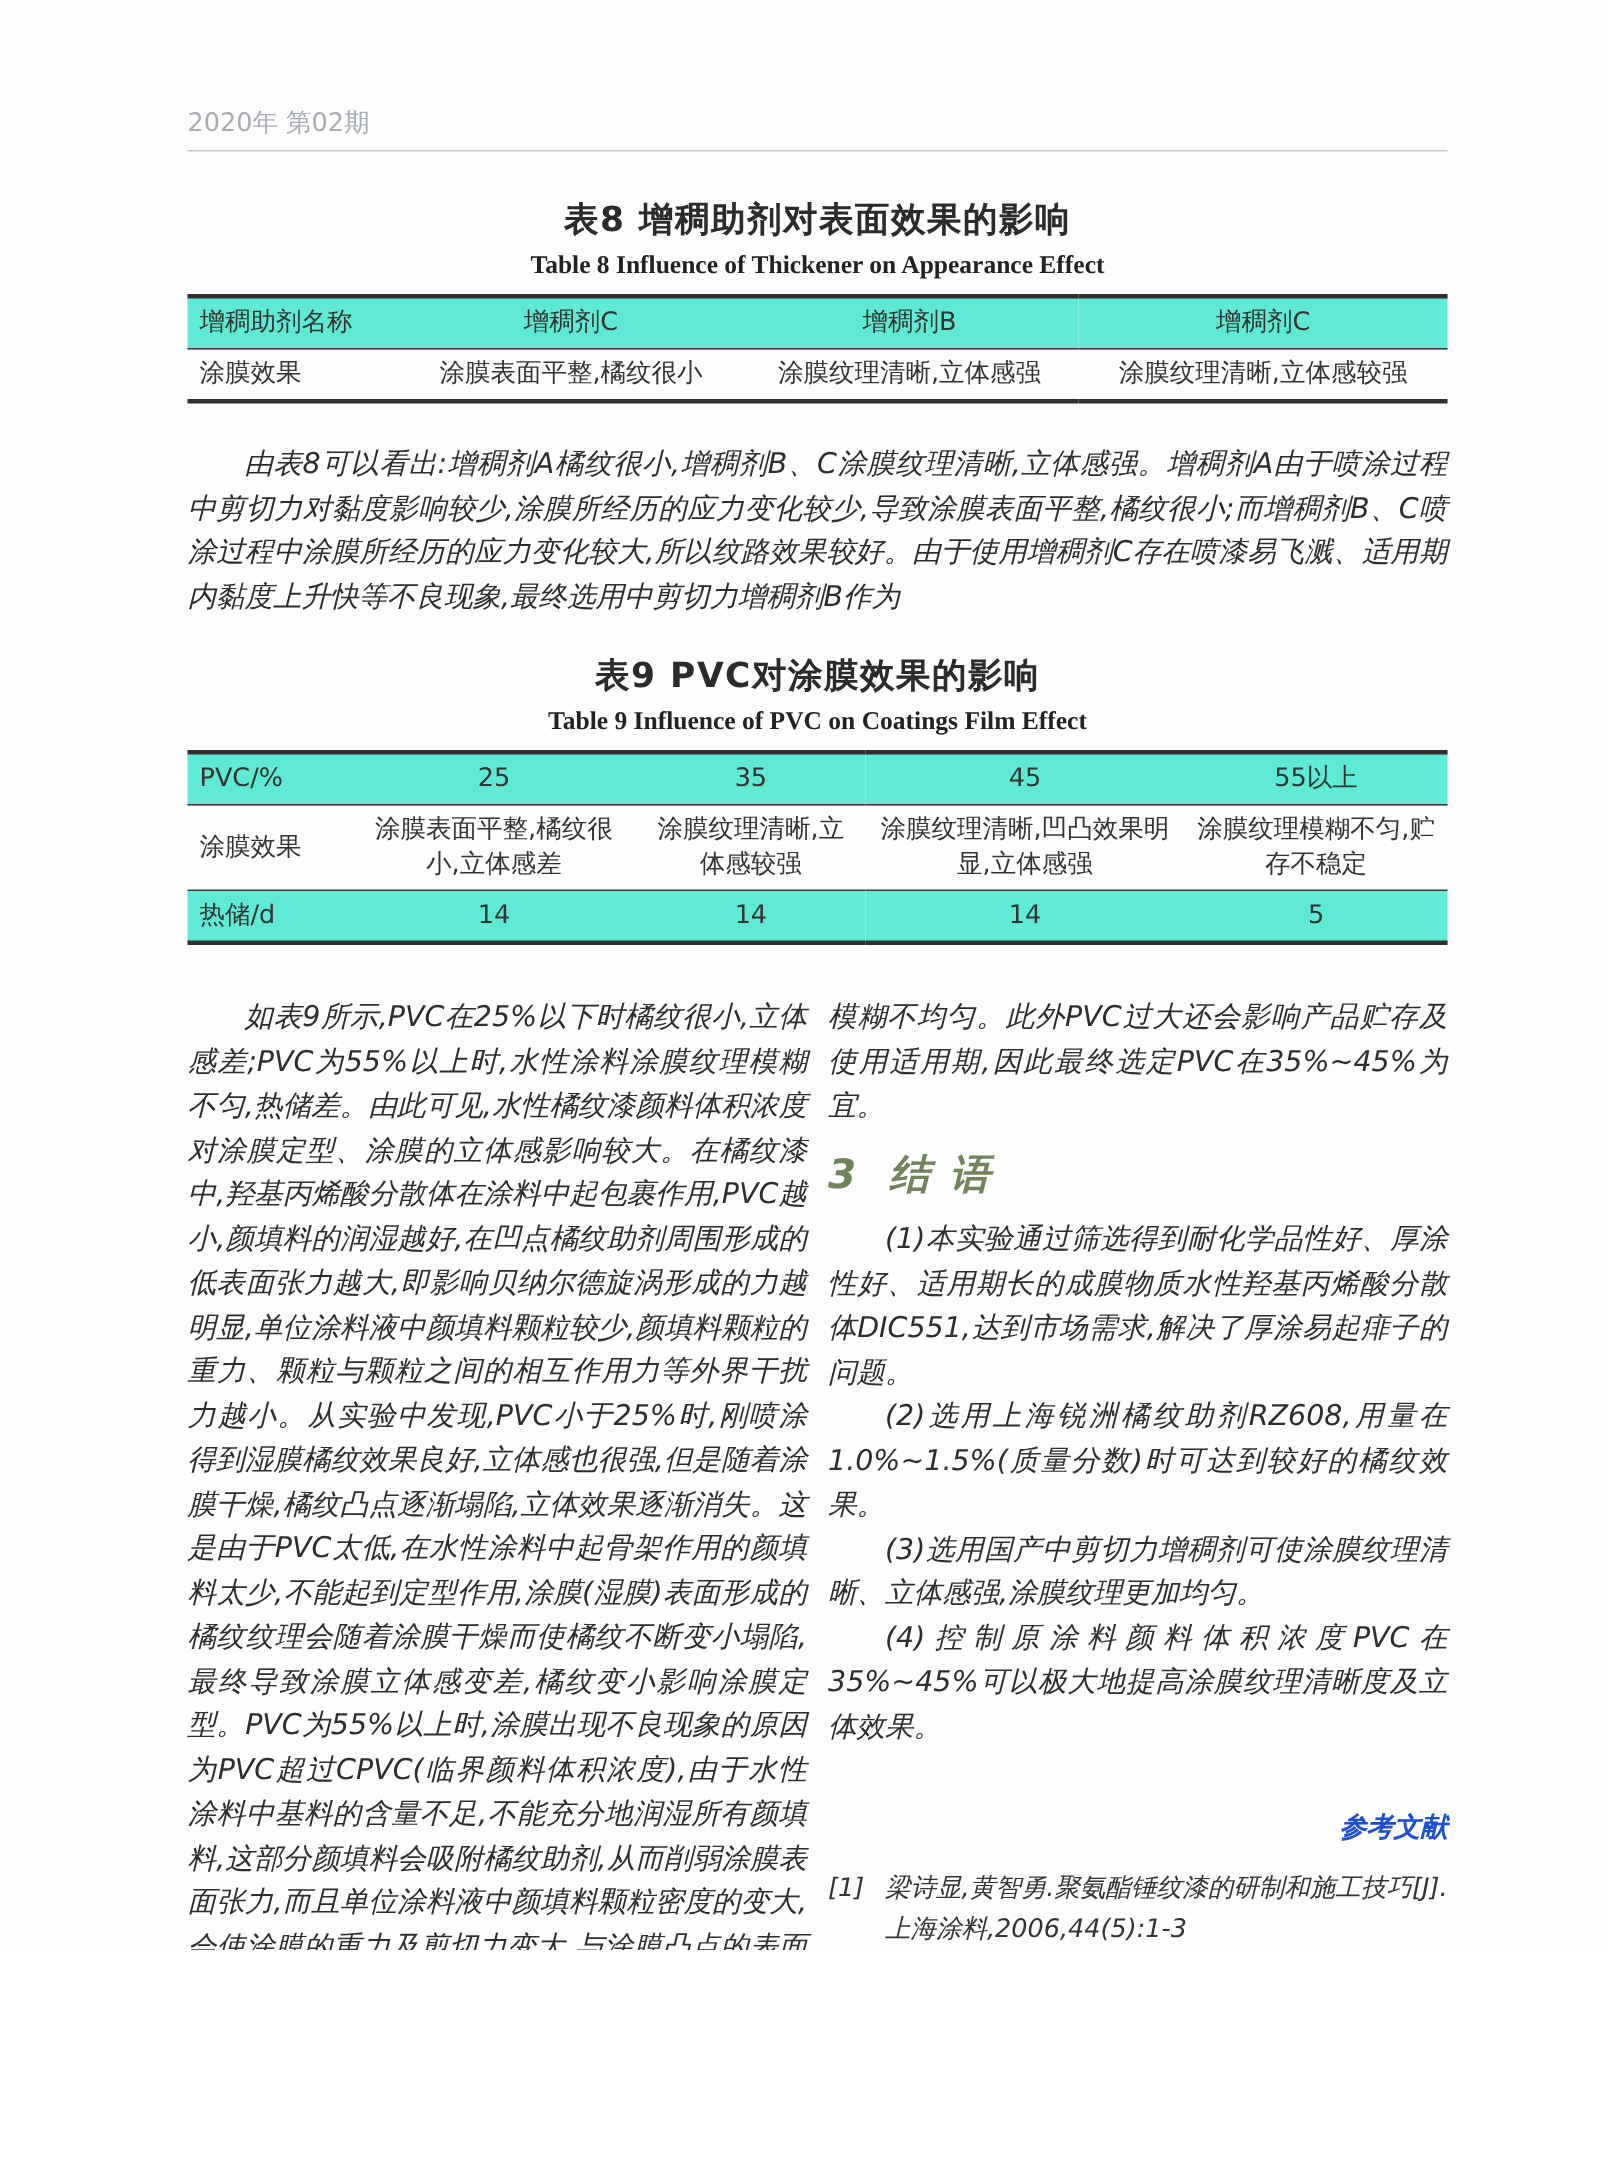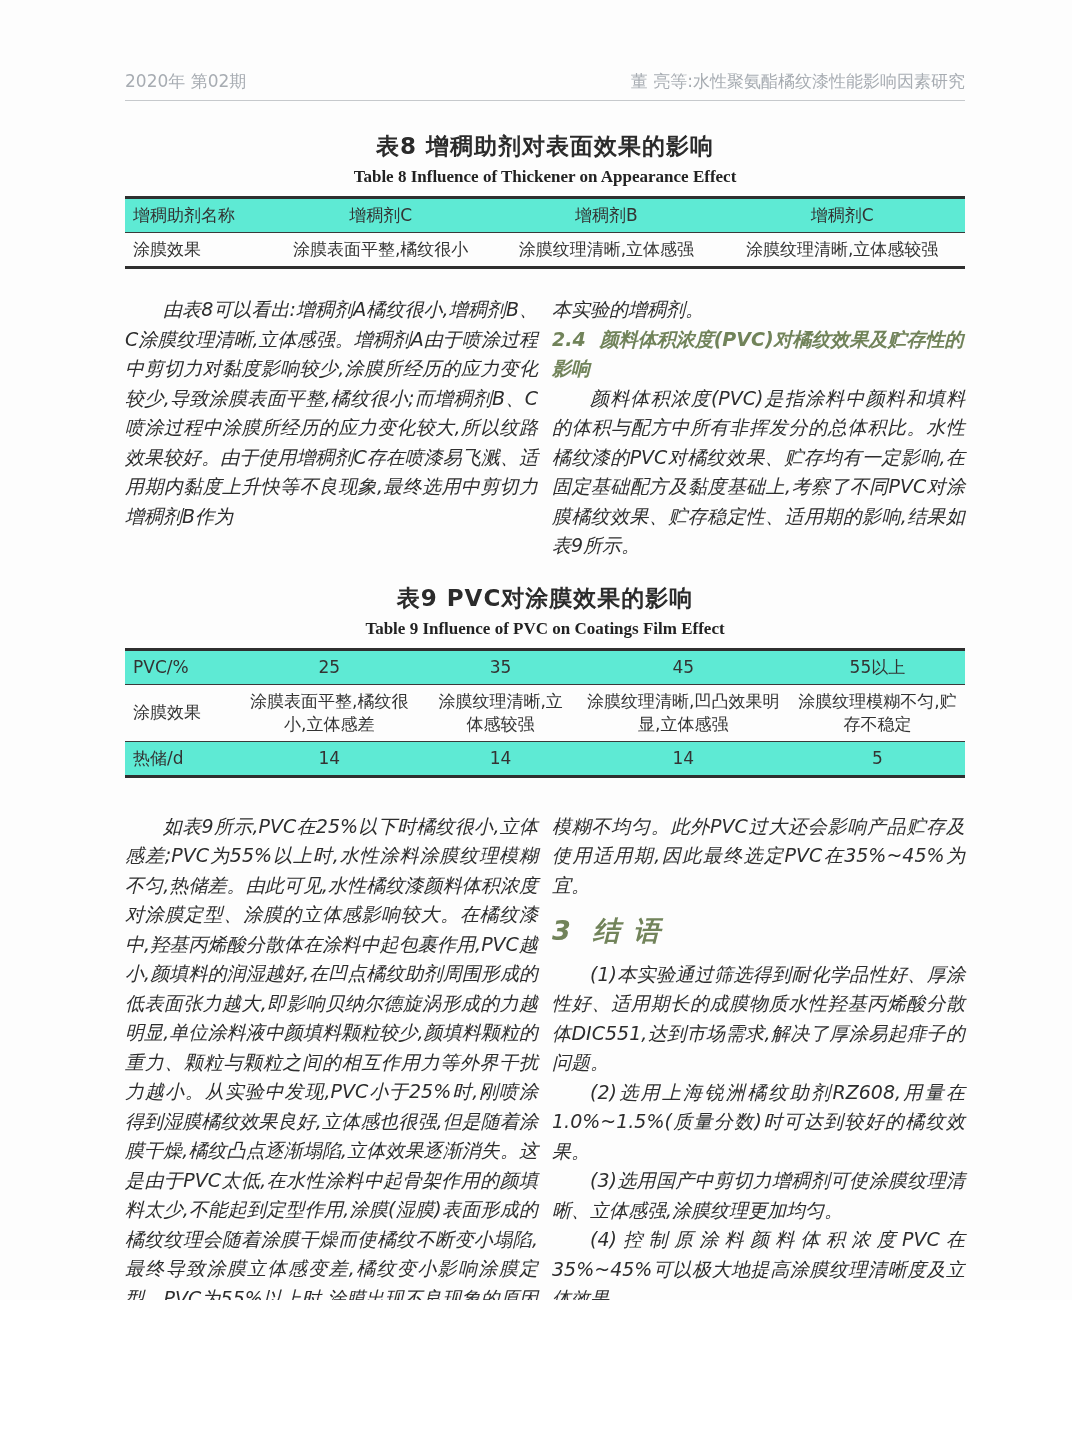--- a/index.html
+++ b/index.html
@@ -59,21 +59,20 @@
                       font-size:27px; color:#2f5496; }
 </style>
 </head>
 <body>
 
 <div class="page">
   <div class="content">
 
     <div class="runhead">
       <span>2020年 第02期</span>
-      <span>董  亮等:水性聚氨酯橘纹漆性能影响因素研究</span>
     </div>
 
     <div class="tbl-block">
       <div class="tbl-title-zh">表8  增稠助剂对表面效果的影响</div>
       <div class="tbl-title-en">Table 8   Influence of Thickener on Appearance Effect</div>
       <table>
         <thead>
           <tr class="row-tan rule-under">
             <th class="t8-name-col">增稠助剂名称</th>
             <th>增稠剂C</th>
@@ -88,27 +87,20 @@
             <td>涂膜纹理清晰,立体感强</td>
             <td>涂膜纹理清晰,立体感较强</td>
           </tr>
         </tbody>
       </table>
     </div>
 
     <div class="twocol">
       <div class="col">
         <p class="para-indent">由表8可以看出:增稠剂A橘纹很小,增稠剂B、C涂膜纹理清晰,立体感强。增稠剂A由于喷涂过程中剪切力对黏度影响较少,涂膜所经历的应力变化较少,导致涂膜表面平整,橘纹很小;而增稠剂B、C喷涂过程中涂膜所经历的应力变化较大,所以纹路效果较好。由于使用增稠剂C存在喷漆易飞溅、适用期内黏度上升快等不良现象,最终选用中剪切力增稠剂B作为</p>
-      </div>
-      <div class="col">
-        <p>本实验的增稠剂。</p>
-        <p class="sec-heading">
-          <span class="sec-num">2.4</span><span>颜料体积浓度(PVC)对橘纹效果及贮存性的影响</span>
-        </p>
-        <p class="para-indent">颜料体积浓度(PVC)是指涂料中颜料和填料的体积与配方中所有非挥发分的总体积比。水性橘纹漆的PVC对橘纹效果、贮存均有一定影响,在固定基础配方及黏度基础上,考察了不同PVC对涂膜橘纹效果、贮存稳定性、适用期的影响,结果如表9所示。</p>
       </div>
     </div>
 
     <div class="tbl-block" style="margin-top:22px;">
       <div class="tbl-title-zh">表9  PVC对涂膜效果的影响</div>
       <div class="tbl-title-en">Table 9   Influence of PVC on Coatings Film Effect</div>
       <table>
         <thead>
           <tr class="row-tan rule-under">
             <th class="label-col">PVC/%</th>

